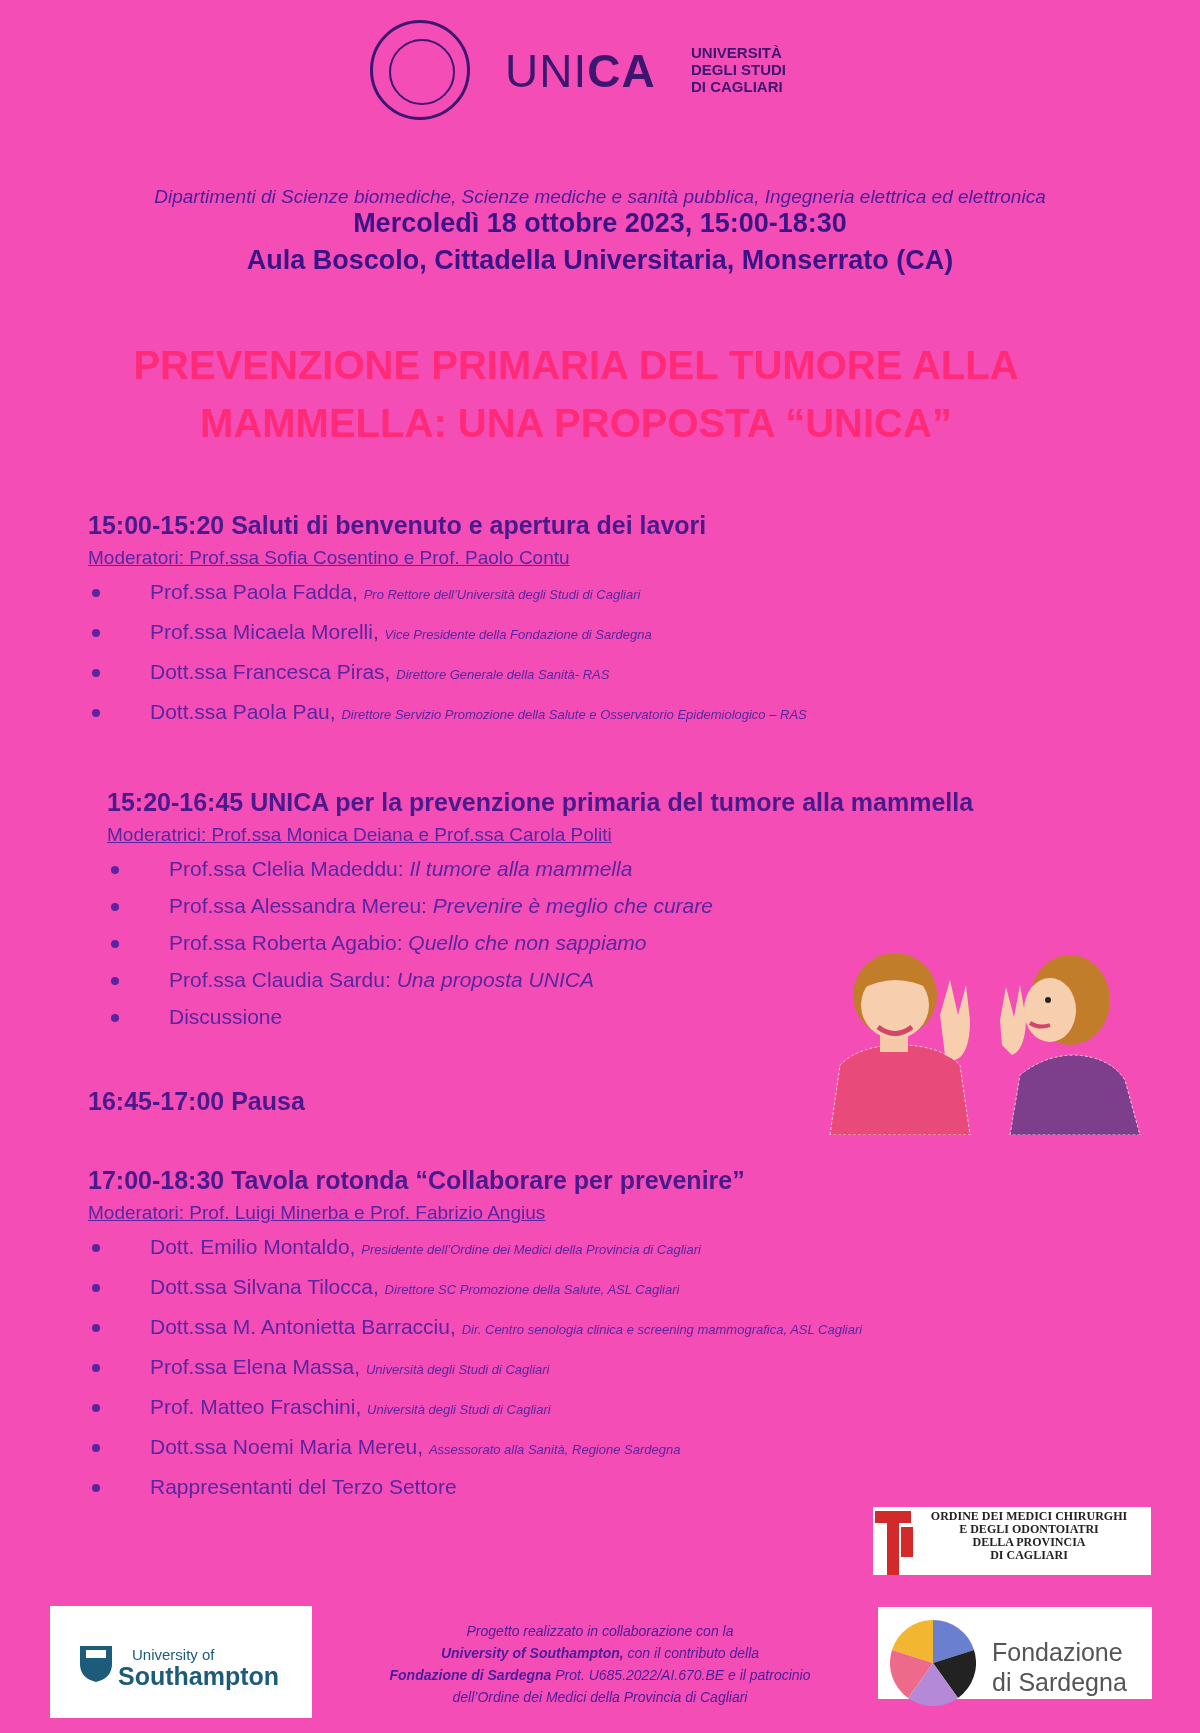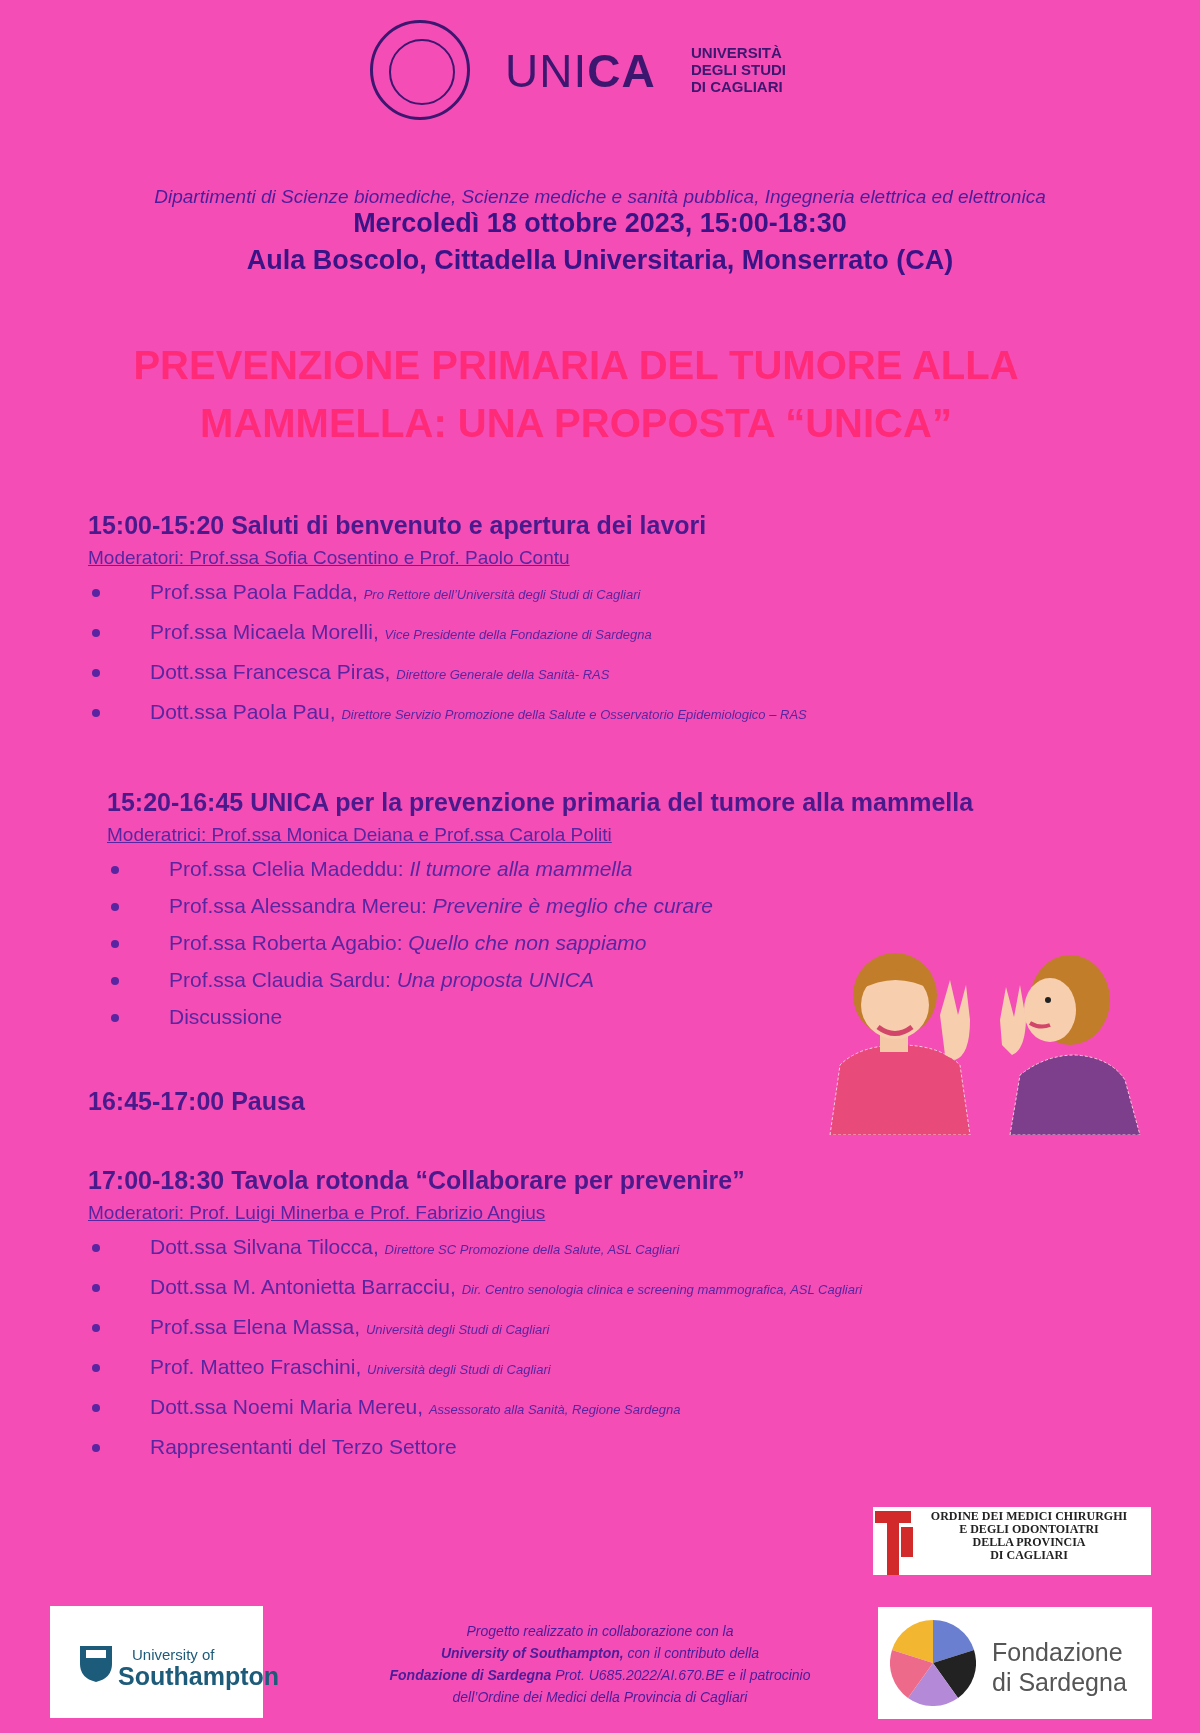--- a/index.html
+++ b/index.html
@@ -21,22 +21,22 @@
   .sec-h { font-weight:bold; font-size:25px; color:#4a1a8c; line-height:32px; }
   .mod { font-size:19px; text-decoration:underline; color:#5a25a0; margin-top:4px; line-height:26px; }
   ul { list-style:none; padding:0; margin:2px 0 0 0; }
   li { position:relative; padding-left:62px; font-size:21px; line-height:37px; color:#5a25a0; }
   li::before { content:""; position:absolute; left:4px; top:16px; width:8px; height:8px; border-radius:50%; background:#5a25a0; }
   .role { font-style:italic; font-size:13px; }
   .talk { font-style:italic; }
   .illus { left:820px; top:945px; width:330px; height:190px; }
   .ordine { left:873px; top:1507px; width:278px; height:68px; background:#fff; }
   .ordine-text { position:absolute; left:38px; top:3px; font-family:Liberation Serif, serif; font-weight:bold; font-size:12px; line-height:13px; color:#222; text-align:center; width:236px; }
-  .soton { left:50px; top:1606px; width:213px; height:112px; background:#fff; }
-  .fds { left:878px; top:1607px; width:274px; height:112px; background:#fff; }
+  .soton { left:50px; top:1606px; width:262px; height:112px; background:#fff; }
+  .fds { left:878px; top:1607px; width:274px; height:92px; background:#fff; }
   .footer-text { left:330px; width:540px; top:1620px; text-align:center; font-style:italic; font-size:14px; line-height:22px; color:#4b1d9a; }
   .footer-text b { font-weight:bold; }
 </style>
 </head>
 <body>
 
 <div class="abs header-logos">
   <div class="seal">
       <div class="seal-inner"></div>
     </div>
@@ -103,20 +103,21 @@
     <circle cx="228" cy="55" r="3" fill="#222"></circle>
     <path d="M210 78 Q220 84 230 80" stroke="#d2466a" stroke-width="4" fill="none"></path>
     <path d="M180 75 L186 42 L194 72 L200 40 L206 75 Q205 105 192 110 L182 100 Z" fill="#f7cfae"></path>
   </svg>
 </div>
 
 <div class="abs section" style="top:1164px;">
   <div class="sec-h">17:00-18:30 Tavola rotonda “Collaborare per prevenire”</div>
   <div class="mod">Moderatori: Prof. Luigi Minerba e Prof. Fabrizio Angius</div>
   <ul>
+    <li><span>Dott. Emilio Montaldo,</span> <span class="role">Presidente dell’Ordine dei Medici della Provincia di Cagliari</span></li>
     <li><span>Dott.ssa Silvana Tilocca,</span> <span class="role">Direttore SC Promozione della Salute, ASL Cagliari</span></li>
     <li><span>Dott.ssa M. Antonietta Barracciu,</span> <span class="role">Dir. Centro senologia clinica e screening mammografica, ASL Cagliari</span></li>
     <li><span>Prof.ssa Elena Massa,</span> <span class="role">Università degli Studi di Cagliari</span></li>
     <li><span>Prof. Matteo Fraschini,</span> <span class="role">Università degli Studi di Cagliari</span></li>
     <li><span>Dott.ssa Noemi Maria Mereu,</span> <span class="role">Assessorato alla Sanità, Regione Sardegna</span></li>
     <li><span>Rappresentanti del Terzo Settore</span></li>
   </ul>
 </div>
 
 <div class="abs ordine">

